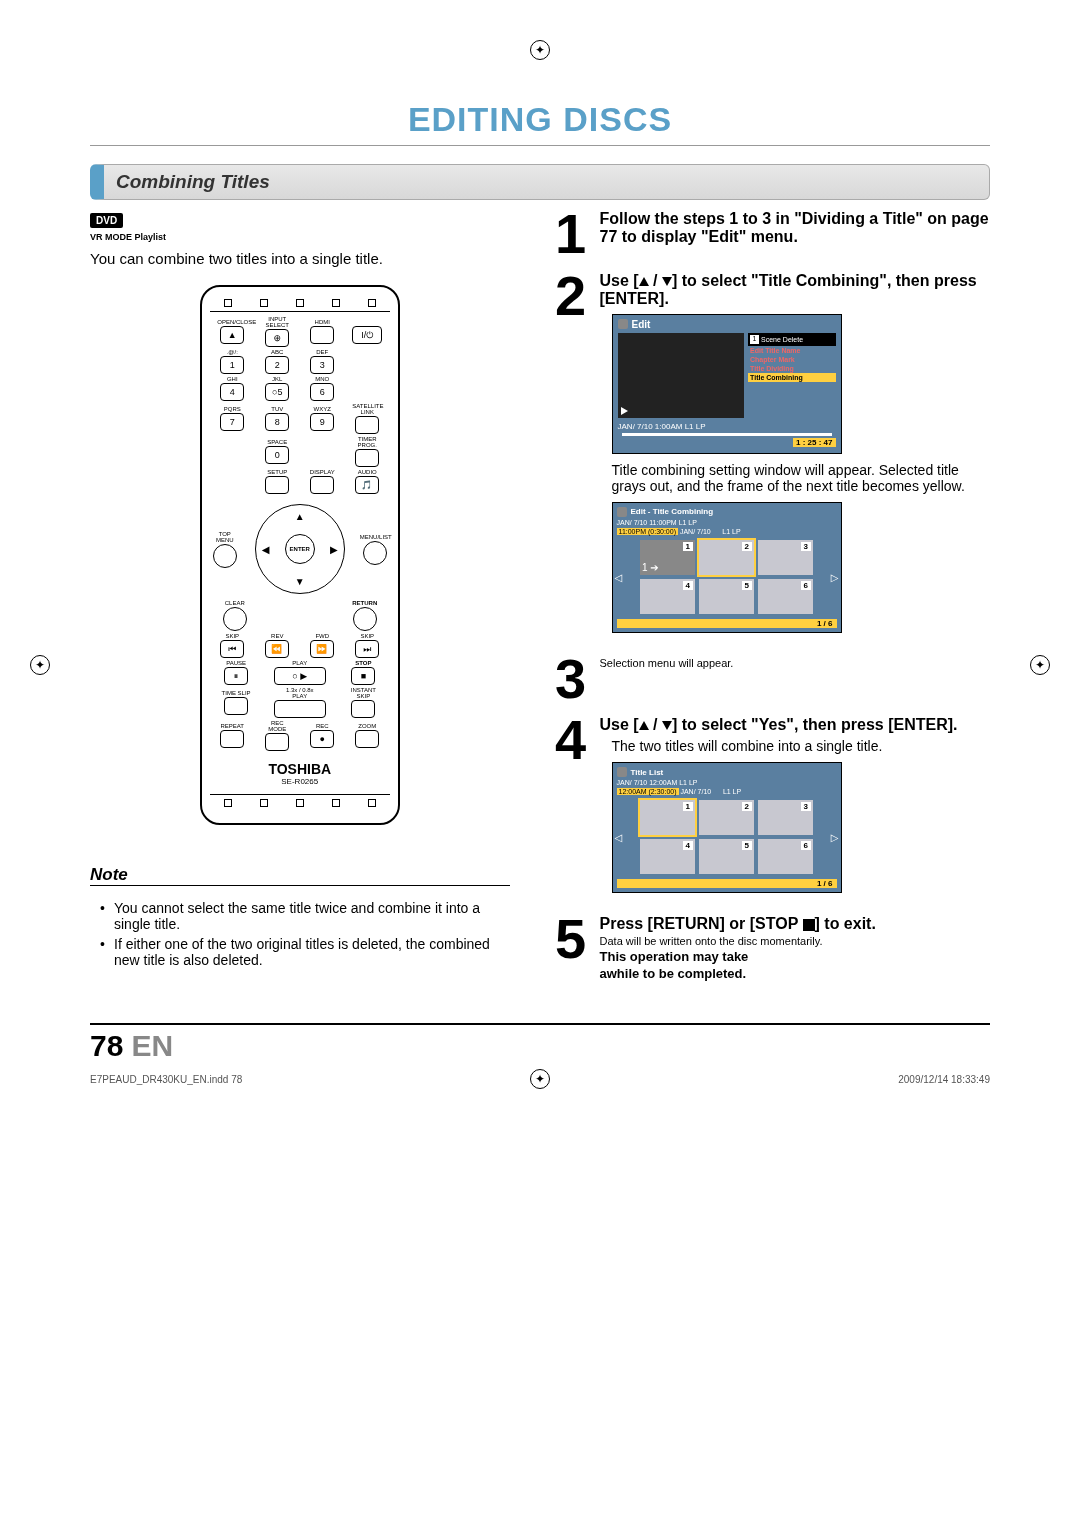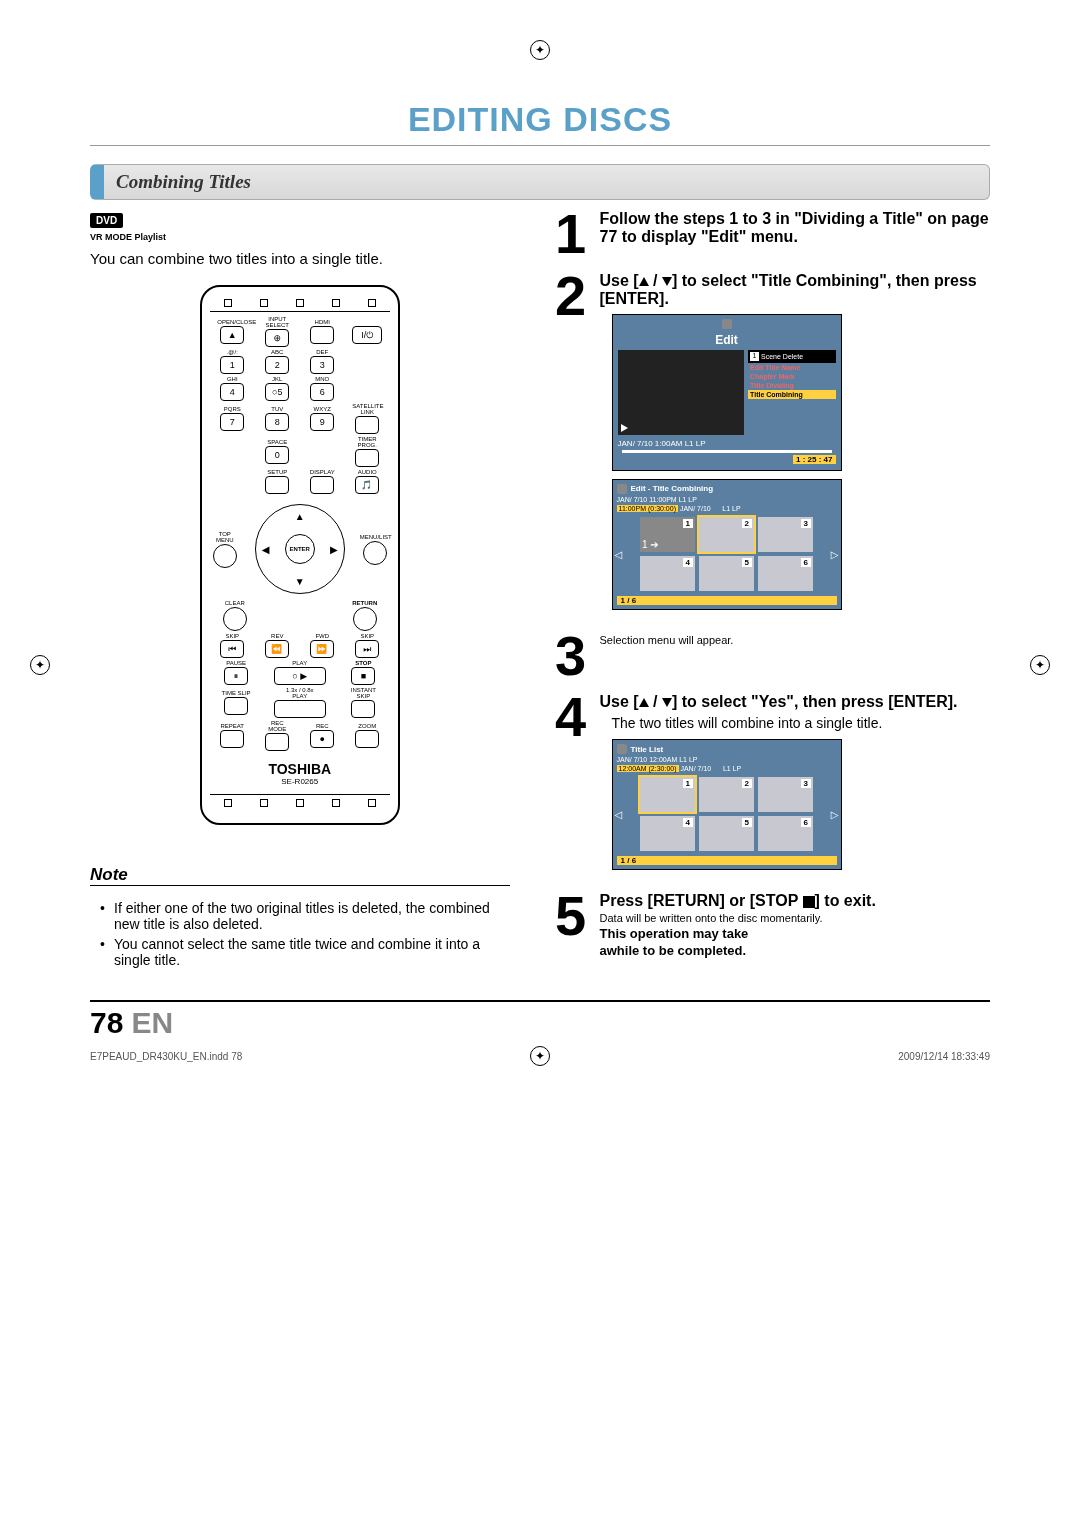--- a/index.html
+++ b/index.html
@@ -4,21 +4,21 @@
 <style>
   * { box-sizing: border-box; margin: 0; padding: 0; }
   body { font-family: Arial, Helvetica, sans-serif; background: #fff; color: #000; width: 1080px; margin: 0 auto; position: relative; }
   .page { padding: 90px 90px 40px 90px; position: relative; }
   .reg-top { position: absolute; top: 40px; left: 50%; transform: translateX(-50%); width: 20px; height: 20px; border: 1px solid #000; border-radius: 50%; display: flex; align-items: center; justify-content: center; font-size: 12px; }
   .reg-left, .reg-right { position: absolute; top: 655px; width: 20px; height: 20px; border: 1px solid #000; border-radius: 50%; display: flex; align-items: center; justify-content: center; font-size: 12px; }
   .reg-left { left: 30px; }
   .reg-right { right: 30px; }
   h1.page-title { text-align: center; font-size: 34px; font-weight: 800; color: #5aa0c8; letter-spacing: 1px; margin-top: 10px; }
   .title-underline { border-bottom: 1px solid #999; margin: 6px 0 18px 0; }
-  .section-header { background: linear-gradient(#e8e8e8,#d8d8d8); border: 1px solid #aaa; border-left: 14px solid #5aa0c8; border-radius: 6px; padding: 6px 12px; font-size: 19px; font-weight: 700; font-style: italic; color: #333; margin-bottom: 10px; font-family: Liberation Serif, serif; }
+  .section-header { background: linear-gradient(#e8e8e8,#d8d8d8); border: 1px solid #aaa; border-left: 14px solid #5aa0c8; border-radius: 6px; padding: 6px 12px; font-size: 19px; font-weight: 700; font-style: italic; color: #333; margin-bottom: 10px; }
   .cols { display: flex; gap: 40px; }
   .col-left { flex: 1; }
   .col-right { flex: 1.05; }
   .dvd-badge { display: inline-block; background: #000; color: #fff; font-size: 10px; font-weight: 700; padding: 2px 6px; border-radius: 2px; margin-bottom: 4px; }
   .dvd-sub { font-size: 9px; font-weight: 700; margin-bottom: 8px; }
   .intro { font-size: 15px; margin-bottom: 18px; }
   .remote { width: 200px; border: 2px solid #000; border-radius: 20px; margin: 10px auto; padding: 10px 8px 14px 8px; font-size: 7px; text-align: center; }
   .remote-row { display: flex; justify-content: space-around; margin: 2px 0; align-items: center; }
   .sq { width: 8px; height: 8px; border: 1px solid #000; }
   .rbtn { border: 1px solid #000; border-radius: 4px; width: 24px; height: 18px; display: flex; align-items: center; justify-content: center; font-size: 9px; }
@@ -38,21 +38,21 @@
   .step-text { font-size: 11px; margin-top: 2px; }
   .arrow { display:inline-block; width:0; height:0; }
   .aup { border-left:5px solid transparent; border-right:5px solid transparent; border-bottom:9px solid #000; }
   .adown { border-left:5px solid transparent; border-right:5px solid transparent; border-top:9px solid #000; }
   .aleft { border-top:5px solid transparent; border-bottom:5px solid transparent; border-right:9px solid #000; }
   .aright { border-top:5px solid transparent; border-bottom:5px solid transparent; border-left:9px solid #000; }
   .stopicon { display:inline-block; width:12px; height:12px; background:#000; vertical-align:middle; }
   
   .osd { background: #5a7fa0; color: #fff; border: 1px solid #000; font-size: 9px; padding: 4px 5px 6px 5px; margin: 6px 0 8px 12px; width: 230px; }
   .osd .playicon { width:0;height:0;border-top:4px solid transparent;border-bottom:4px solid transparent;border-left:7px solid #fff; display:inline-block; }
-  .osd-header { font-weight: 700; font-size: 12px; margin-bottom: 3px; display:flex; align-items:center; gap:4px;flex-direction:column; }
+  .osd-header { font-weight: 700; font-size: 10px; margin-bottom: 3px; display:flex; align-items:center; gap:4px; }
   .osd-header .ico { width:10px;height:10px;background:#888;border-radius:2px; }
   .osd-row { font-size: 8px; }
   .osd-preview { display:flex; gap:4px; }
   .osd-preview-area { background:#222; width:130px; height:85px; margin-bottom:4px; display:flex; align-items:flex-end; padding:3px; }
   .osd-menu { width: 90px; font-size: 7px; }
   .osd-menu-head { background:#000; color:#fff; padding:2px; display:flex; align-items:center; gap:2px; }
   .osd-menu-head .n { background:#fff; color:#000; width:9px; height:9px; text-align:center; font-size:7px; }
   .osd-menu-item { color:#e66; font-weight:700; padding:1px 2px; }
   .osd-menu-item.hl { background:#ffd040; color:#000; }
   .osd-pbar { height:3px; background:#fff; margin:2px 4px; }
@@ -64,21 +64,21 @@
   .osd-grid-meta { font-size:7px; margin-bottom:2px; }
   .osd-grid-meta .hl { background:#ffd040; color:#000; padding:0 2px; }
   .thumbs { display:flex; flex-wrap:wrap; gap:4px; justify-content:center; padding:3px 12px; position:relative; }
   .thumb { width:55px; height:35px; background:#c8c8d0; color:#445; display:flex; align-items:flex-start; justify-content:flex-end; padding:2px; font-size:8px; position:relative; }
   .thumb .num { background:#fff; color:#000; padding:0 3px; font-weight:700; }
   .thumb.sel { outline:2px solid #ffd040; }
   .thumb.gray { background:#888; }
   .thumb .plus { position:absolute; bottom:2px; left:2px; font-size:10px; color:#fff; }
   .thumbs .navL, .thumbs .navR { position:absolute; top:50%; transform:translateY(-50%); font-size:10px; }
   .thumbs .navL { left:-2px; } .thumbs .navR { right:-2px; }
-  .osd-grid-foot { text-align:left; background:#ffd040; color:#000; font-size:8px; padding:0 4px; margin-top:2px; font-weight:700; }
+  .osd-grid-foot { text-align:right; background:#ffd040; color:#000; font-size:8px; padding:0 4px; margin-top:2px; font-weight:700; }
   
   .osd-prompt { background:#5a7fa0; color:#fff; border:1px solid #000; width:180px; font-size:9px; padding:6px 10px; margin:6px 0 8px 12px; }
   .osd-prompt .q { font-weight:700; color:#ffd040; margin-bottom:4px; }
   .osd-prompt .opt { font-weight:700; text-align:center; line-height:1.4; }
   .osd-prompt .opt.hl { background:#ffd040; color:#000; display:inline-block; padding:0 8px; margin-left:40px; }
   
   .after-text { font-size:14px; margin:4px 0 8px 12px; max-width: 360px; }
   
   .warn { color:#000000; font-weight:700; font-size:13px; margin-top:2px; }
   
@@ -327,22 +327,22 @@
             <div class="sq"></div>
             <div class="sq"></div>
             <div class="sq"></div>
             <div class="sq"></div>
             <div class="sq"></div>
           </div>
       </div>
 
       <div class="note-head">Note</div>
       <ul class="note-list">
+        <li>You cannot select the same title twice and combine it into a single title.</li>
         <li>If either one of the two original titles is deleted, the combined new title is also deleted.</li>
-        <li>You cannot select the same title twice and combine it into a single title.</li>
       </ul>
     </div>
 
     <div class="col-right">
 
       <div class="step">
         <div class="bignum">1</div>
         <div class="step-body">
           <div class="step-bold">Follow the steps 1 to 3 in "Dividing a Title" on page 77 to display "Edit" menu.</div>
         </div>
@@ -376,20 +376,21 @@
               </div>
             </div>
             <div class="osd-row">JAN/ 7/10 1:00AM L1   LP</div>
             <div class="osd-pbar"></div>
             <div class="osd-foot">
                 <span></span>
                 <span style="background:#ffd040;color:#000;padding:0 3px;font-weight:700">1 : 25 : 47</span>
               </div>
           </div>
 
+          <div class="after-text">Title combining setting window will appear. Selected title grays out, and the frame of the next title becomes yellow.</div>
 
           <div class="osd-grid">
             <div class="osd-grid-title">
                 <span class="ico"></span>
                 <span>Edit - Title Combining</span>
               </div>
             <div class="osd-grid-meta">JAN/ 7/10 11:00PM  L1  LP</div>
             <div class="osd-grid-meta"><span class="hl">11:00PM (0:30:00)</span> <span>JAN/ 7/10</span> &nbsp;&nbsp;&nbsp;&nbsp; <span>L1  LP</span></div>
             <div class="thumbs">
               <span class="navL">◁</span>

